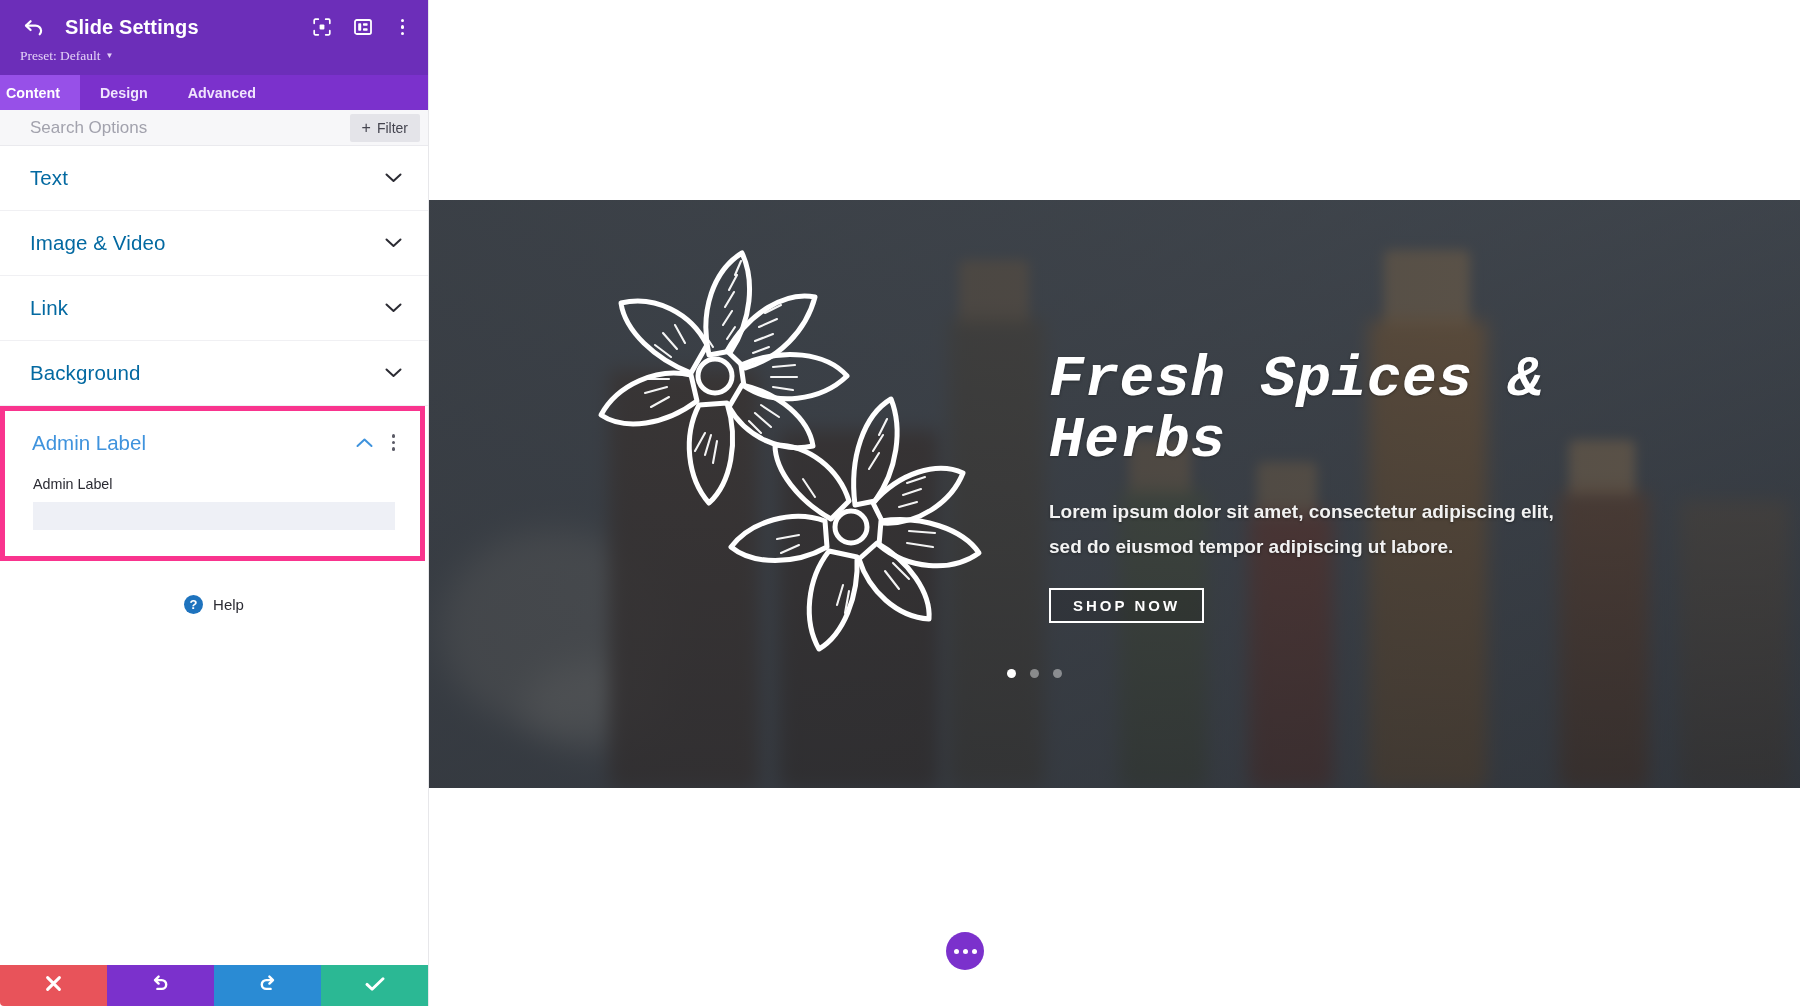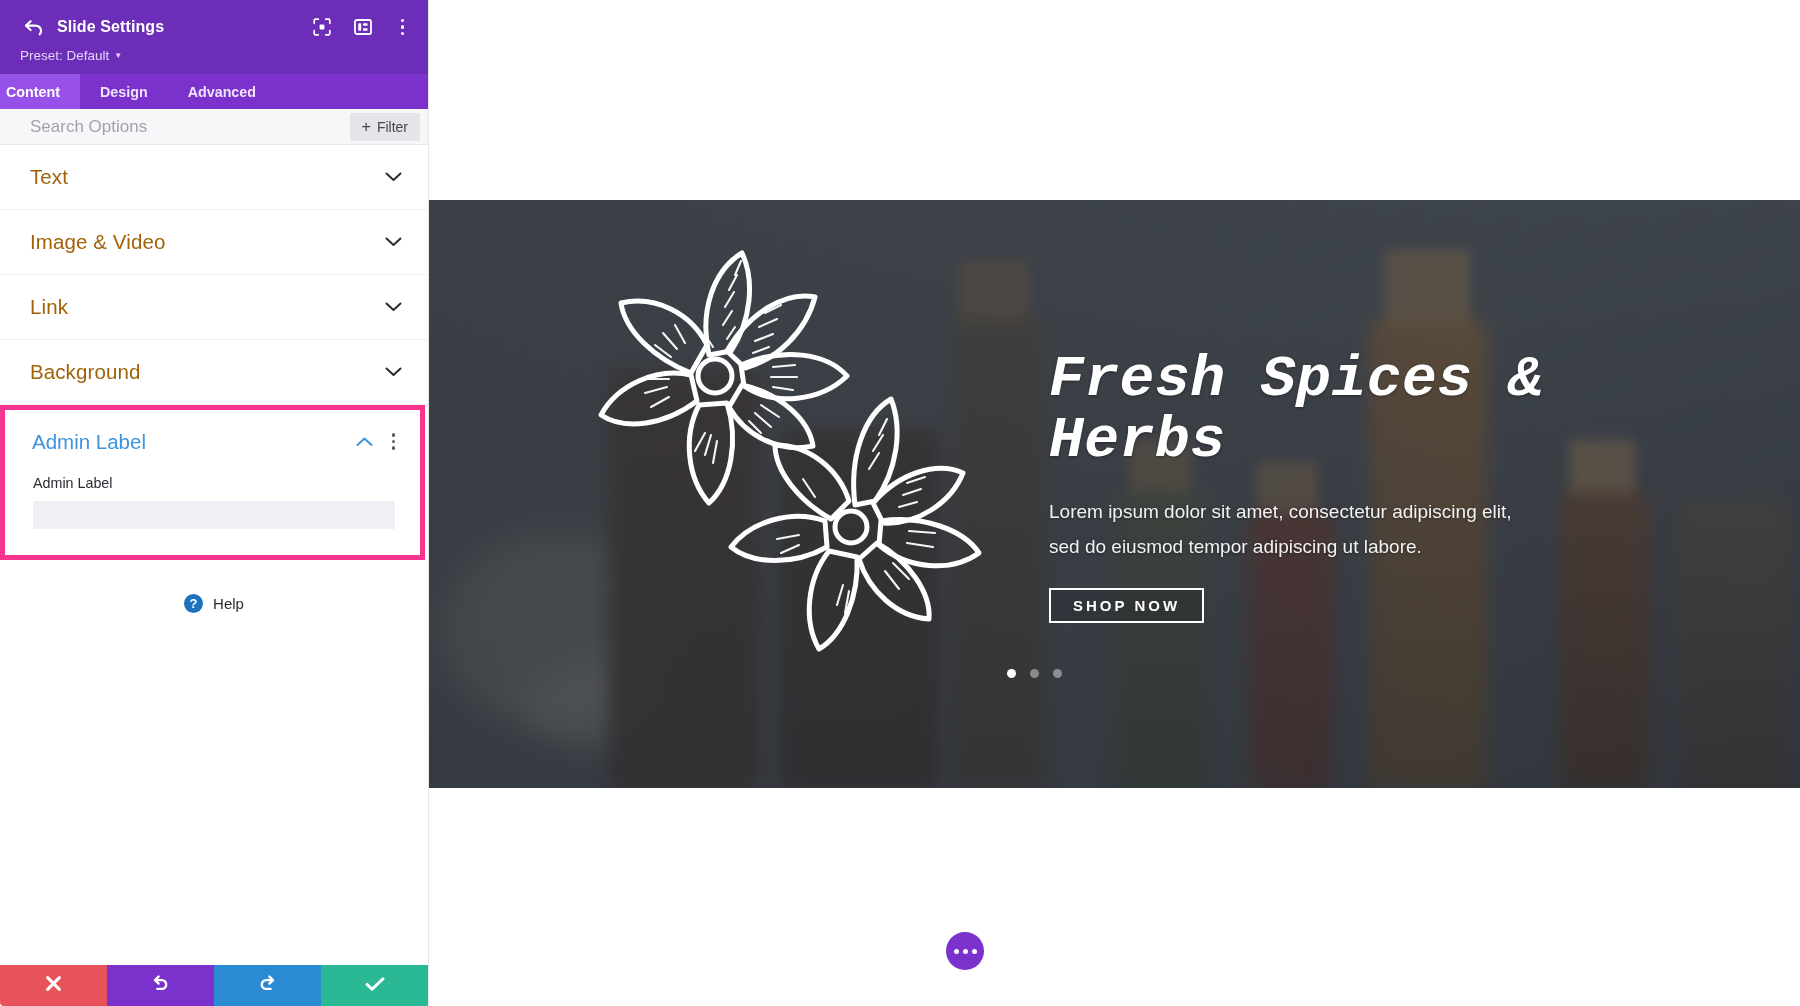--- a/index.html
+++ b/index.html
@@ -24,26 +24,26 @@
 
   
   .panel-header {
     background: #6c2eb9;
     padding: 12px 16px 11px 20px;
     color:#fff;
     flex: 0 0 auto;
   }
   .ph-row1 { display:flex; align-items:center; height:30px; }
   .back-arrow { width: 26px; height:26px; display:flex; align-items:center; justify-content:center; cursor:pointer; }
-  .panel-title { font-size: 16px; font-weight: bold; margin-left: 11px; letter-spacing:.1px; white-space:nowrap; }
+  .panel-title { font-size: 20px; font-weight: bold; margin-left: 19px; letter-spacing:.1px; white-space:nowrap; }
   .ph-icons { margin-left:auto; display:flex; align-items:center; gap: 22px; padding-right:2px;}
   .ph-icons .hicon { width:19px; height:19px; display:flex; align-items:center; justify-content:center; cursor:pointer; }
   .kebab { display:flex; flex-direction:column; gap:3px; align-items:center; cursor:pointer; padding:2px 6px;}
   .kebab i { display:block; width:3.5px; height:3.5px; border-radius:50%; background:#fff; }
-  .preset-row { margin-top: 6px; font-size: 13.5px; color:#e4d2f7; display:flex; align-items:center; cursor:pointer;}
+  .preset-row { margin-top: 6px; font-size: 13.5px; color:#e4d2f7; display:flex; align-items:center; cursor:pointer;font-family:Liberation Serif, serif;}
   .preset-caret { margin-left:5px; font-size:8px; line-height:1; color:#e4d2f7;}
 
   
   .tabs { display:flex; background:#7b31cc; flex:0 0 auto; height:35px; }
   .tab {
     padding: 0 20px; height:35px; display:flex; align-items:center;
     color:#f0e4fd; font-size:14.3px; font-weight:bold; cursor:pointer;
   }
   .tab.active { background:#9750e8; color:#ffffff;padding-left:6px; }
 
@@ -68,21 +68,21 @@
   .filter-plus { font-size:16px; line-height:1; font-weight:normal; }
 
   
   .panel-body { flex:1 1 auto; overflow:hidden; background:#fff; position:relative; }
   .acc-item {
     height: 65px; display:flex; align-items:center;
     padding: 0 26px 0 30px;
     border-bottom: 1px solid #f0f0f3;
     cursor:pointer; background:#fff;
   }
-  .acc-title { font-size:20.5px; color:#a16207; font-weight:normal; letter-spacing:.1px;}
+  .acc-title { font-size:20.5px; color:#0369a1; font-weight:normal; letter-spacing:.1px;}
   .acc-chev { margin-left:auto; color:#2b2b33; }
 
   
   .acc-highlight {
     border: 5px solid #f9348e;
     margin: 0 3px 0 0;
     background:#fff;
     padding: 0;
   }
   .al-head {
@@ -162,20 +162,21 @@
     font-family:Liberation Mono, monospace;
     font-style: italic; font-weight: bold;
     font-size: 58px; color:#ffffff; line-height:1.05;
     letter-spacing: .5px;
     text-shadow: 0 1px 3px rgba(0,0,0,.35);
   }
   .hero-sub {
     margin-top: 22px;
     font-size: 19px; color:#f2f2f2; line-height: 1.85;
     text-shadow: 0 1px 3px rgba(0,0,0,.4);
+    font-weight: bold;
   }
   .shop-btn {
     display:inline-flex; align-items:center; justify-content:center;
     margin-top: 24px;
     height: 35px; padding: 0 22px;
     border: 2px solid #ffffff; color:#ffffff;
     font-size: 15px; font-weight:bold; letter-spacing: 3px;
     cursor:pointer;
     background: rgba(0,0,0,.12);
   }

